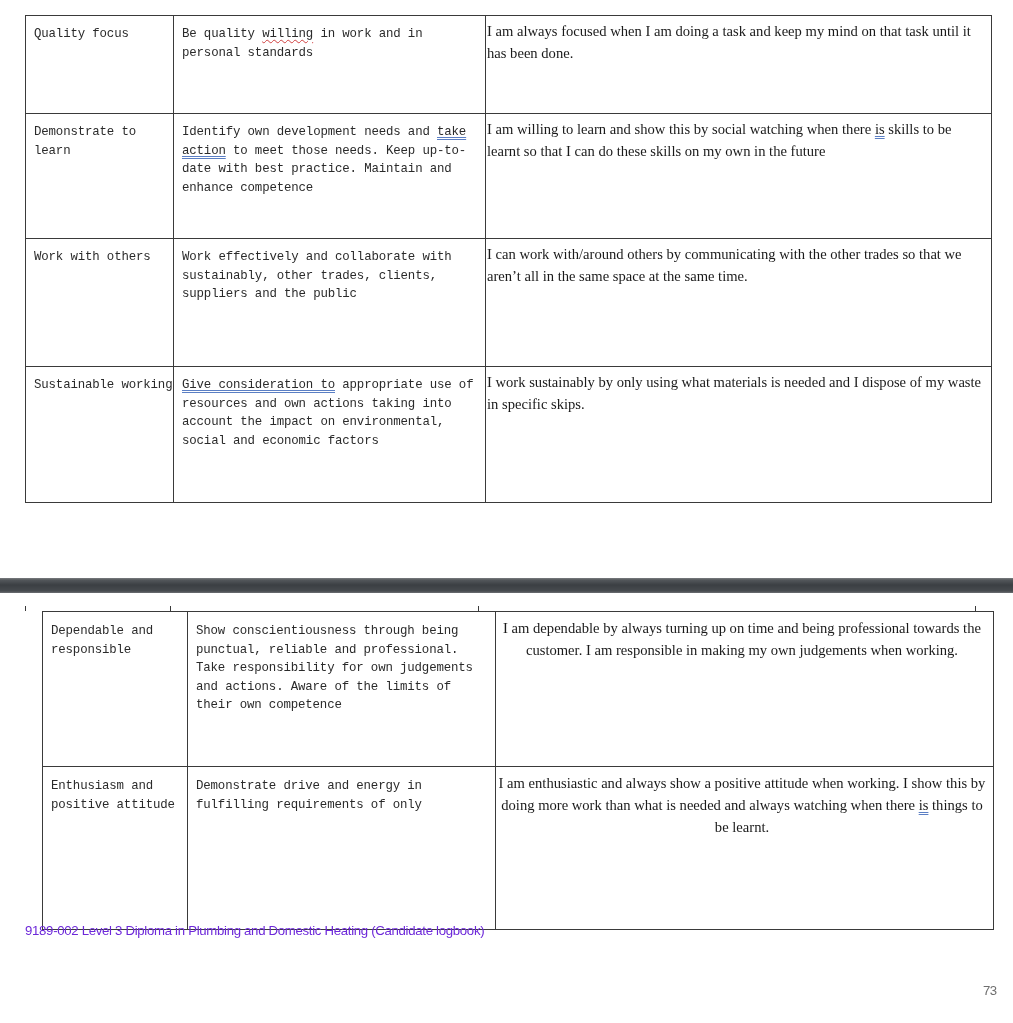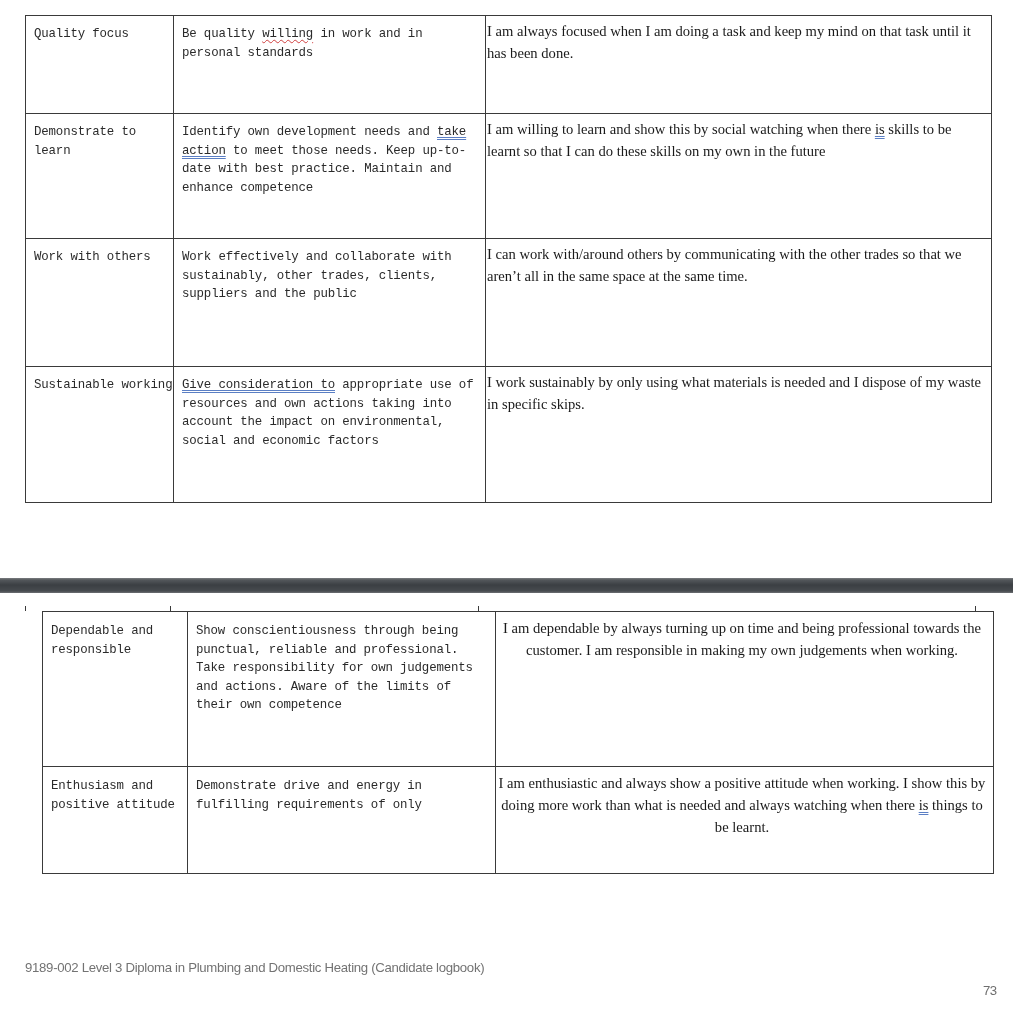--- a/index.html
+++ b/index.html
@@ -49,21 +49,21 @@
     #top-table tr.r1 td { height: 98px; }
     #top-table tr.r2 td { height: 125px; }
     #top-table tr.r3 td { height: 128px; }
     #top-table tr.r4 td { height: 136px; }
 
     #bottom-table { left: 42px; top: 611px; width: 951px; }
     #bottom-table col.col1 { width: 145px; }
     #bottom-table col.col2 { width: 308px; }
     #bottom-table col.col3 { width: 498px; }
     #bottom-table tr.r1 td { height: 155px; }
-    #bottom-table tr.r2 td { height: 107px; }
+    #bottom-table tr.r2 td { height: 163px; }
     #bottom-table td.c1 .sans { padding-top: 10px; padding-left: 8px; }
     #bottom-table td.c2 .sans { padding-top: 10px; padding-left: 8px; }
     #bottom-table td.c3 .serif { padding-top: 5px; text-align: center; }
 
     .stub {
       position: absolute;
       width: 1px;
       height: 5px;
       background: #3a3a3a;
       top: 606px;
@@ -85,24 +85,24 @@
     }
     .grammar-underline {
       text-decoration: underline double #5b7fc4;
       text-decoration-thickness: 1px;
       text-underline-offset: 2px;
     }
 
     #footer-title {
       position: absolute;
       left: 25px;
-      top: 960px;
+      top: 923px;
       font-family: "Liberation Sans", "DejaVu Sans", sans-serif;
       font-size: 13.2px;
-      color: #737373;
+      color: #6d28d9;
       letter-spacing: -0.3px;
     }
     #footer-page {
       position: absolute;
       left: 957px;
       top: 983px;
       font-family: "Liberation Sans", "DejaVu Sans", sans-serif;
       font-size: 13.2px;
       color: #6f6f6f;
       letter-spacing: -0.5px;

